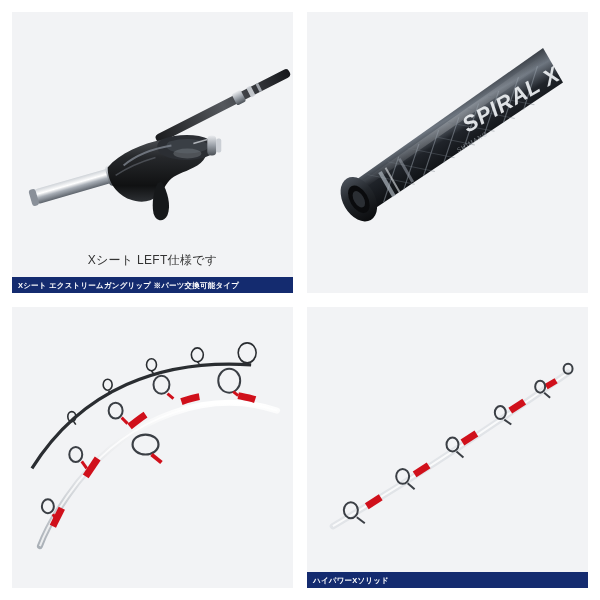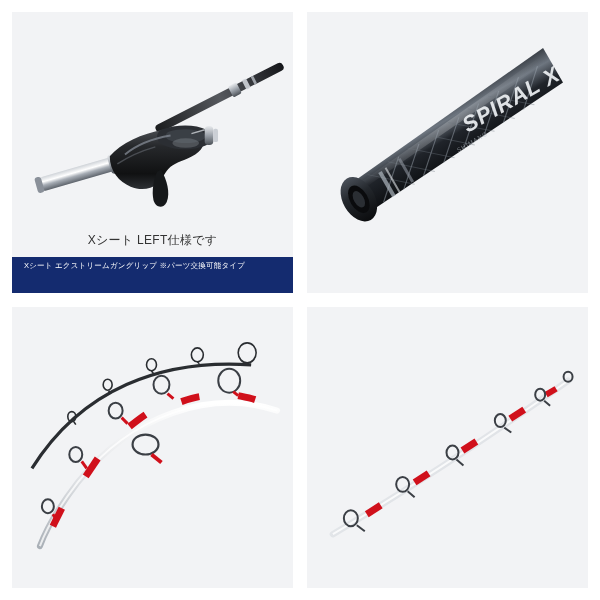--- a/index.html
+++ b/index.html
@@ -37,29 +37,29 @@
   }
   .figure {
     position: relative;
     flex: 1 1 auto;
     background: #f3f4f6;
     overflow: hidden;
   }
   .figure.gray { background: #f2f3f5; }
   .caption-bar {
     flex: 0 0 auto;
-    height: 36px;
+    height: 16px;
     background: #142b6f;
     color: #ffffff;
     font-size: 7.5px;
     line-height: 18px;
-    padding: 0 12px;
+    padding: 0 6px;
     white-space: nowrap;
     overflow: hidden;
-    font-weight: normal;
+    font-weight: bold;
     letter-spacing: 0.2px;
   }
   .note {
     position: absolute;
     bottom: 8px;
     left: 0;
     width: 100%;
     text-align: center;
     font-size: 12px;
     color: #333333;
@@ -296,16 +296,17 @@
             <ellipse cx="146" cy="134" rx="6" ry="7"></ellipse>
             <path d="M150 141 L157 147"></path>
             <ellipse cx="194" cy="102" rx="5.5" ry="6.5"></ellipse>
             <path d="M198 109 L205 114"></path>
             <ellipse cx="234" cy="76" rx="5" ry="6"></ellipse>
             <path d="M238 82 L244 87"></path>
             <ellipse cx="262" cy="58" rx="4.5" ry="5"></ellipse>
           </g>
         </svg>
       </div>
+      <div class="caption-bar">ハイパワーXソリッド</div>
     </div>
 
   </div>
 </div>
 
 </body></html>

